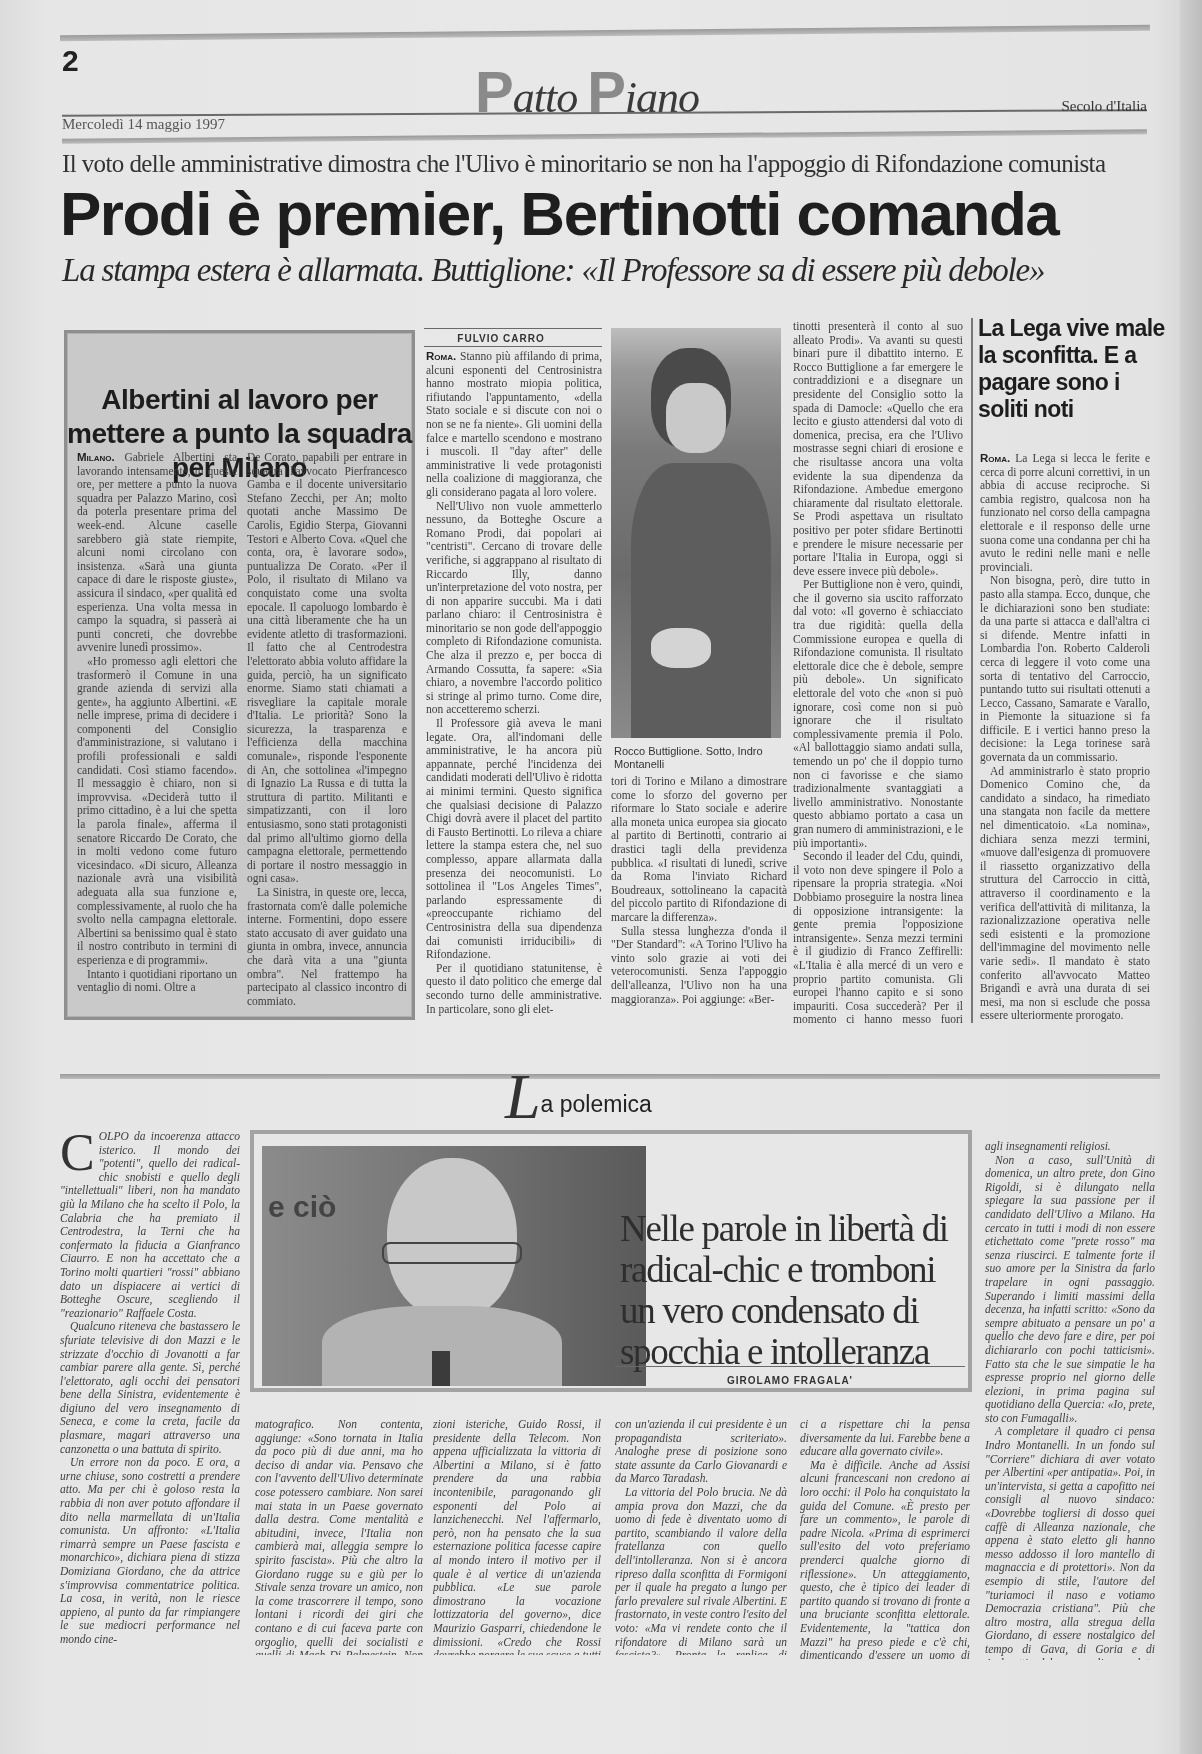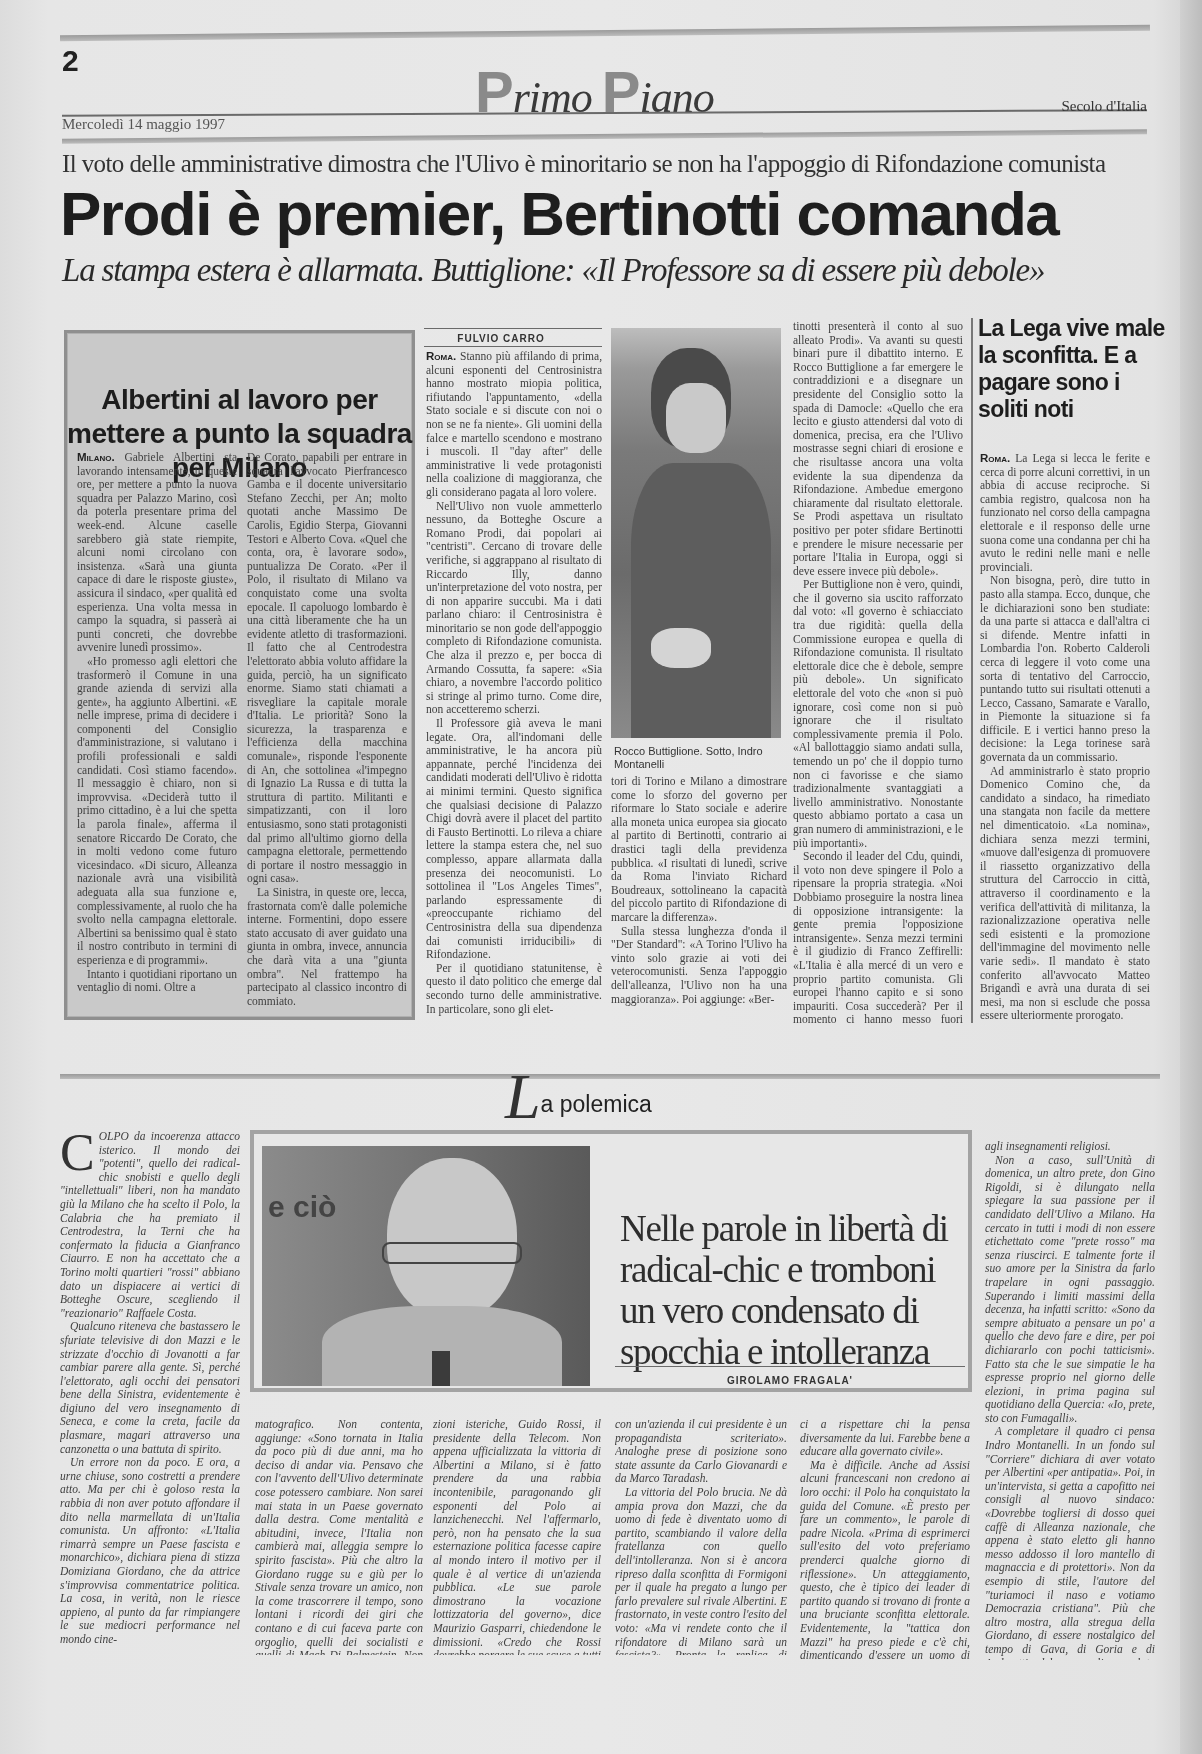--- a/index.html
+++ b/index.html
@@ -42,21 +42,21 @@
   .dropcap { float: left; font: 52px/42px "Liberation Serif", serif; color: #333; margin: 2px 4px 0 0; }
 </style>
 </head>
 <body>
 
 <div class="page">
 
   <div class="rule" style="left:60px;top:30px;width:1090px;transform:rotate(-0.55deg);"></div>
   <div class="abs page-num">2</div>
   <div class="abs section-title">
-    <span class="cap">P</span><span>rimo </span><span class="cap">P</span><span>iano</span>
+    <span class="cap">P</span><span>atto </span><span class="cap">P</span><span>iano</span>
   </div>
   <div class="thin" style="left:62px;top:112px;width:1085px;transform:rotate(-0.3deg);"></div>
   <div class="abs paper-name">Secolo d'Italia</div>
   <div class="abs date">Mercoledì 14 maggio 1997</div>
   <div class="rule" style="left:62px;top:134px;width:1085px;height:5px;transform:rotate(-0.5deg);"></div>
 
   <div class="abs headline">Prodi è premier, Bertinotti comanda</div>
   <div class="abs kicker">Il voto delle amministrative dimostra che l'Ulivo è minoritario se non ha l'appoggio di Rifondazione comunista</div>
   <div class="abs subhead">La stampa estera è allarmata. Buttiglione: «Il Professore sa di essere più debole»</div>
 
@@ -114,21 +114,21 @@
   <div class="rule" style="left:60px;top:1074px;width:1100px;height:5px;"></div>
   <div class="polemica"><span class="L">L</span><span>a polemica</span></div>
 
   <div class="col italic" style="left:60px;top:1130px;width:180px;height:525px;">
     <p class="first"><span class="dropcap">C</span><span>OLPO da incoerenza attacco isterico. Il mondo dei "potenti", quello dei radical-chic snobisti e quello degli "intellettuali" liberi, non ha mandato giù la Milano che ha scelto il Polo, la Calabria che ha premiato il Centrodestra, la Terni che ha confermato la fiducia a Gianfranco Ciaurro. E non ha accettato che a Torino molti quartieri "rossi" abbiano dato un dispiacere ai vertici di Botteghe Oscure, scegliendo il "reazionario" Raffaele Costa.</span></p>
     <p>Qualcuno ritenevа che bastassero le sfuriate televisive di don Mazzi e le strizzate d'occhio di Jovanotti a far cambiar parere alla gente. Sì, perché l'elettorato, agli occhi dei pensatori bene della Sinistra, evidentemente è digiuno del vero insegnamento di Seneca, e come la creta, facile da plasmare, magari attraverso una canzonetta o una battuta di spirito.</p>
     <p>Un errore non da poco. E ora, a urne chiuse, sono costretti a prendere atto. Ma per chi è goloso resta la rabbia di non aver potuto affondare il dito nella marmellata di un'Italia comunista. Un affronto: «L'Italia rimarrà sempre un Paese fascista e monarchico», dichiara piena di stizza Domiziana Giordano, che da attrice s'improvvisa commentatrice politica. La cosa, in verità, non le riesce appieno, al punto da far rimpiangere le sue mediocri performance nel mondo cine-</p>
   </div>
 
   <div class="inner-box"></div>
-  <div class="photo" style="left:262px;top:1146px;width:328px;height:240px;background:linear-gradient(90deg,#8b8b8b 0,#6f6f6f 60%,#5a5a5a 100%);">
+  <div class="photo" style="left:262px;top:1146px;width:384px;height:240px;background:linear-gradient(90deg,#8b8b8b 0,#6f6f6f 60%,#5a5a5a 100%);">
     <div class="abs" style="left:6px;top:44px;font:bold 30px 'Liberation Sans',sans-serif;color:#444;">e ciò</div>
     <div class="abs" style="left:125px;top:12px;width:130px;height:160px;border-radius:48% 48% 45% 45%;background:#c8c8c8;"></div>
     <div class="abs" style="left:120px;top:96px;width:140px;height:22px;border:2px solid #444;border-radius:8px;"></div>
     <div class="abs" style="left:60px;top:160px;width:240px;height:90px;border-radius:40% 40% 0 0;background:#b3b3b3;"></div>
     <div class="abs" style="left:170px;top:205px;width:18px;height:40px;background:#3b3b3b;"></div>
   </div>
   <div class="big-title">Nelle parole in libertà di radical-chic e tromboni un vero condensato di spocchia e intolleranza</div>
   <div class="thin" style="left:615px;top:1366px;width:350px;height:1px;"></div>
   <div class="byline" style="left:615px;top:1375px;width:350px;">GIROLAMO FRAGALA'</div>
 

